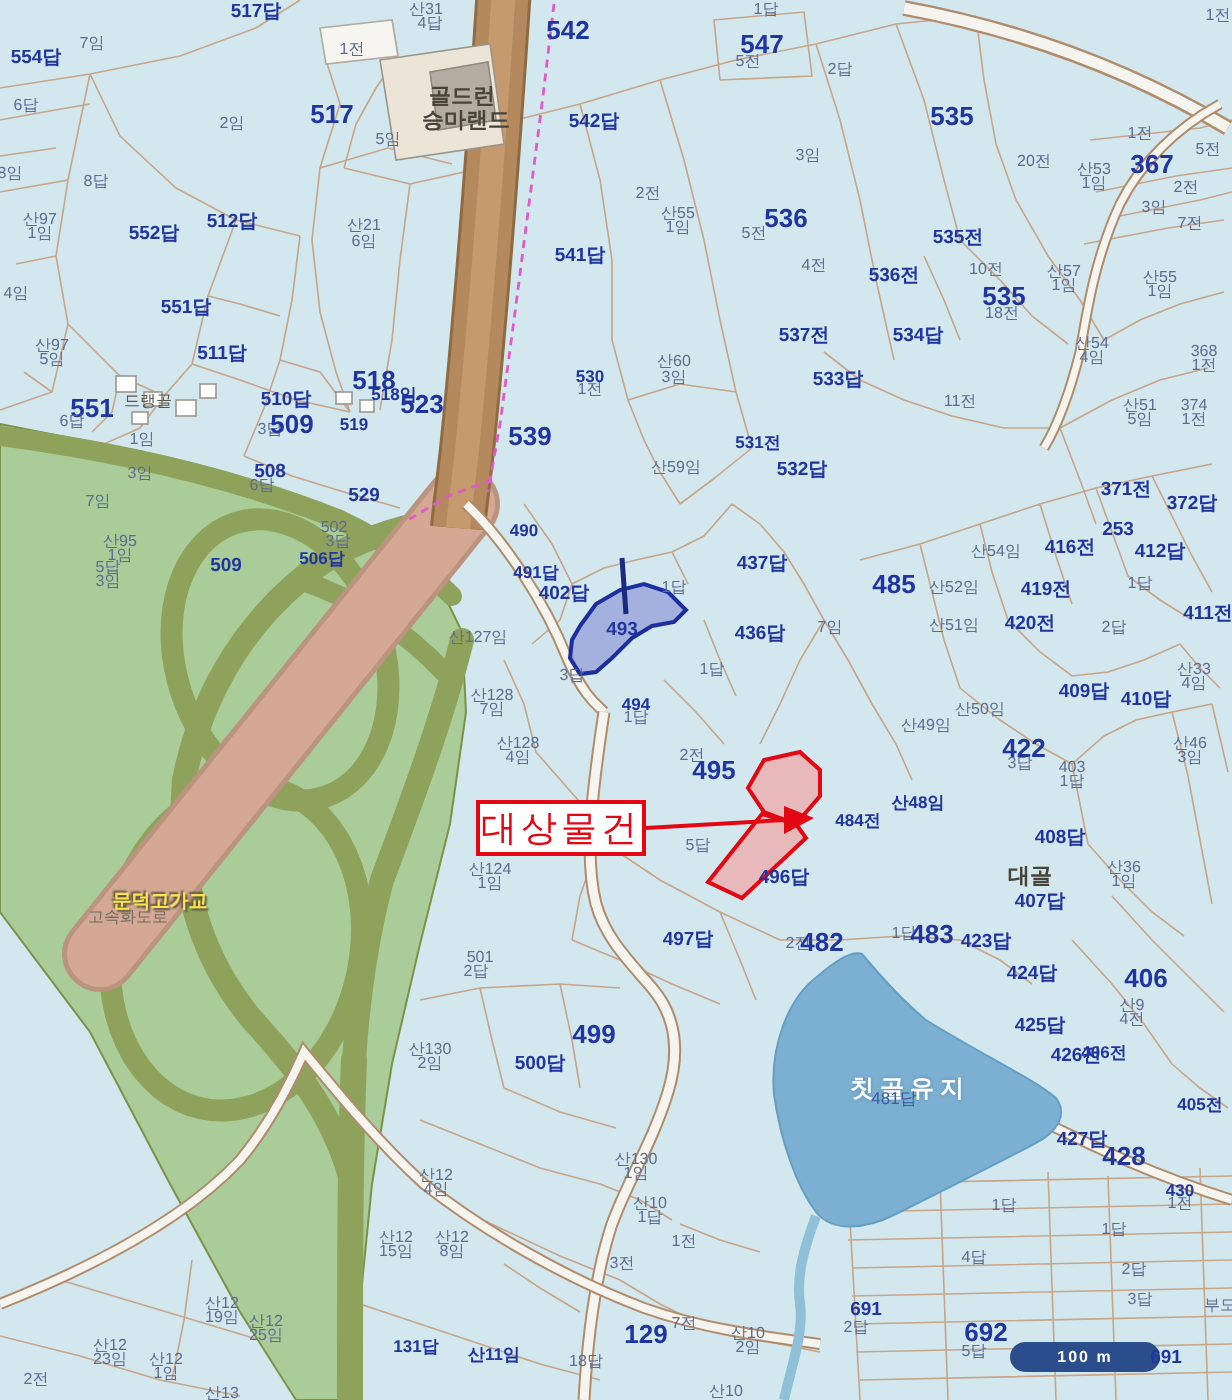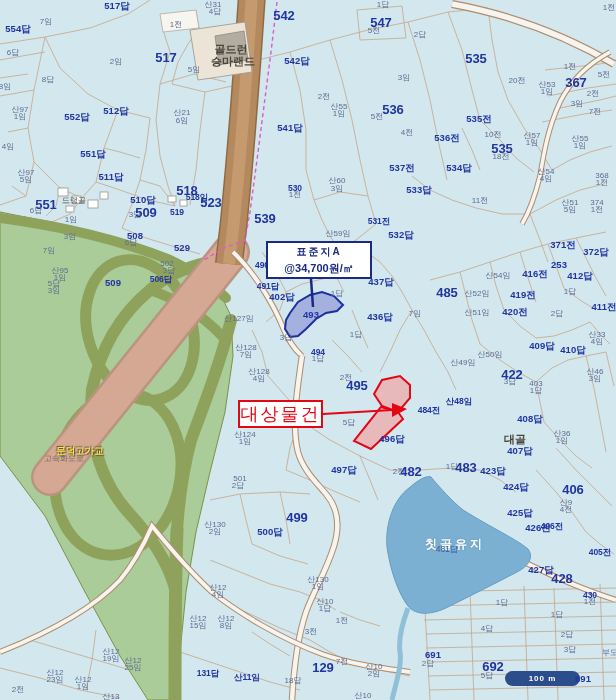--- a/index.html
+++ b/index.html
@@ -100,35 +100,35 @@
       <path d="M374,394 L382,380 L400,376 L410,385 L410,398 L398,412 L382,406 Z"></path>
       <path d="M398,412 L403,419 L371,449 L354,441 L381,407 Z"></path>
     </g>
     <g>
       <line x1="323" y1="414" x2="392" y2="410" stroke="#e30613" stroke-width="2"></line>
       <polygon points="392,403 407,409 392,417" fill="#e30613"></polygon>
     </g>
   </svg>
 
   <div id="labels">
-      <span class="lbl num" style="left: 117px; top: 6px;">517답</span>
+      <span class="lbl num" style="left: 128px; top: 6px;">517답</span>
       <span class="lbl s" style="left: 213px; top: 5px;">산31</span>
       <span class="lbl s" style="left: 215px; top: 12px;">4답</span>
       <span class="lbl s" style="left: 176px; top: 25px;">1전</span>
       <span class="lbl s" style="left: 46px; top: 22px;">7임</span>
       <span class="lbl num" style="left: 18px; top: 29px;">554답</span>
       <span class="lbl s" style="left: 13px; top: 53px;">6답</span>
       <span class="lbl place" style="left: 231px; top: 49px;">골드런</span>
       <span class="lbl place" style="left: 233px; top: 61px;">승마랜드</span>
       <span class="lbl big" style="left: 166px; top: 57px;">517</span>
       <span class="lbl s" style="left: 116px; top: 62px;">2임</span>
       <span class="lbl s" style="left: 194px; top: 70px;">5임</span>
       <span class="lbl big" style="left: 284px; top: 15px;">542</span>
       <span class="lbl num" style="left: 297px; top: 61px;">542답</span>
-      <span class="lbl s" style="left: 48px; top: 80px;">8답</span>
+      <span class="lbl s" style="left: 48px; top: 91px;">8답</span>
       <span class="lbl s" style="left: 5px; top: 87px;">8임</span>
       <span class="lbl s" style="left: 20px; top: 110px;">산97</span>
       <span class="lbl s" style="left: 20px; top: 117px;">1임</span>
       <span class="lbl num" style="left: 77px; top: 117px;">552답</span>
       <span class="lbl num" style="left: 116px; top: 111px;">512답</span>
       <span class="lbl s" style="left: 182px; top: 113px;">산21</span>
       <span class="lbl s" style="left: 182px; top: 121px;">6임</span>
       <span class="lbl num" style="left: 290px; top: 128px;">541답</span>
       <span class="lbl s" style="left: 8px; top: 147px;">4임</span>
       <span class="lbl num" style="left: 93px; top: 154px;">551답</span>
@@ -330,23 +330,19 @@
       <span class="lbl s" style="left: 428px; top: 664px;">2답</span>
       <span class="lbl big" style="left: 493px; top: 666px;">692</span>
       <span class="lbl s" style="left: 487px; top: 676px;">5답</span>
       <span class="lbl s" style="left: 557px; top: 615px;">1답</span>
       <span class="lbl s" style="left: 567px; top: 635px;">2답</span>
       <span class="lbl s" style="left: 570px; top: 650px;">3답</span>
       <span class="lbl s" style="left: 610px; top: 653px;">부도</span>
       <span class="lbl num" style="left: 583px; top: 679px;">691</span>
     </div>
 
-  <div class="callout">
-    <div class="l1">표준지A</div>
-    <div class="l2">@34,700원/㎡</div>
-  </div>
 
   <div class="subject">대상물건</div>
 
   <div class="scalebar">
     <span>100 m</span>
   </div>
 </div>
 
 </body></html>

